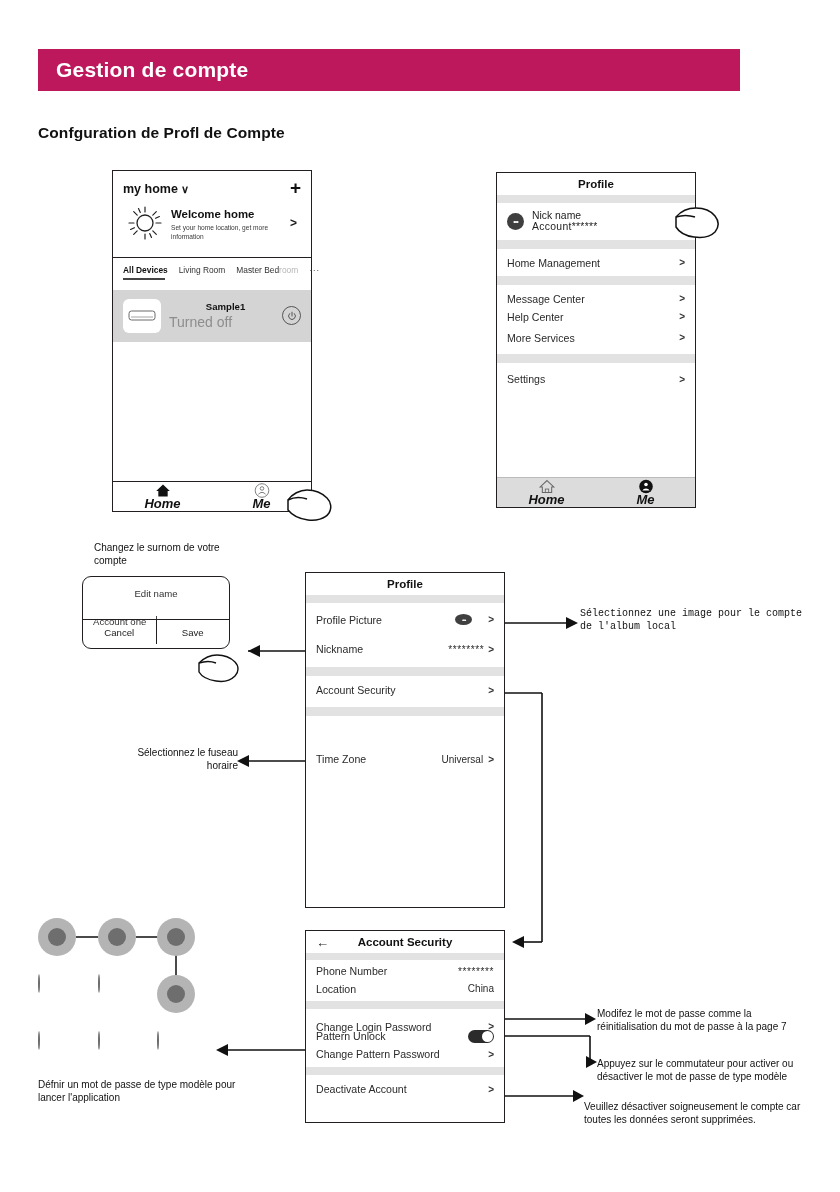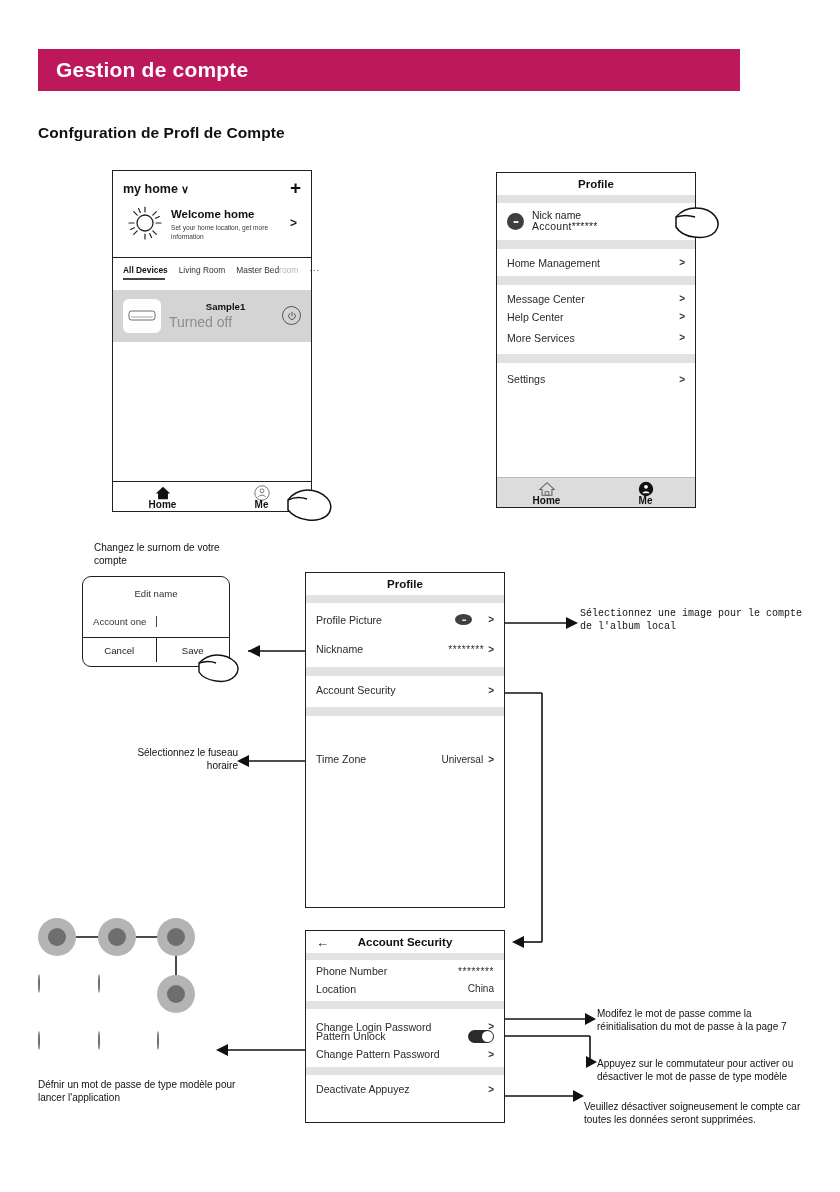--- a/index.html
+++ b/index.html
@@ -80,21 +80,21 @@
   .dev-name { font-size: 9.6px; font-weight: bold; color: #111; text-align: center; }
   .dev-state { font-size: 14px; color: #8d8d8d; margin-top: 2px; }
   .pwr { width: 19px; height: 19px; border: 1.2px solid #555; border-radius: 50%; display:flex; align-items:center; justify-content:center; }
   .pwr svg { width: 10px; height: 10px; }
   .tabbar {
     position: absolute; left: 0; right: 0; bottom: 0; height: 30px;
     border-top: 1.3px solid #231f20; display: flex;
   }
   .tabbar.gray { background: #dcdcdc; border-top: 1.3px solid #bbb; }
   .tabitem { flex: 1; display: flex; flex-direction: column; align-items: center; justify-content: center; }
-  .tabitem .lbl { font-size: 10px; font-weight: bold; color: #111; margin-top: -3px; }
+  .tabitem .lbl { font-size: 13px; font-weight: bold; color: #111; margin-top: -3px; font-style: italic; }
   .tabitem svg { width: 18px; height: 18px; }
 
   
   #phone-profile { left: 496px; top: 172px; width: 200px; height: 336px; }
   .acct-row { display: flex; align-items: center; padding: 7px 10px 8px; }
   .avatar { width: 17px; height: 17px; border-radius: 50%; background: #3f3f3f; flex: 0 0 17px;
             display:flex; align-items:center; justify-content:center; }
   .avatar .glyph { color:#fff; font-size:7px; letter-spacing:-1px; }
   .acct-txt { padding-left: 8px; }
   .acct-nick { font-size: 10.4px; color: #222; }
@@ -107,21 +107,21 @@
   .pp-avatar .glyph { color:#fff; font-size:6px; letter-spacing:-1px; }
 
   
   #phone-security { left: 305px; top: 930px; width: 200px; height: 193px; }
   .back-arrow { position: absolute; left: 10px; top: 4px; font-size: 13px; color: #222; }
   .toggle { width: 26px; height: 13px; border-radius: 7px; background: #2b2b2b; position: relative; }
   .toggle .knob { position: absolute; right: 1px; top: 1px; width: 11px; height: 11px; border-radius: 50%; background: #fff; }
 
   
   #edit-dialog {
-    position: absolute; left: 82px; top: 576px; width: 148px; height: 91px;
+    position: absolute; left: 82px; top: 576px; width: 148px; height: 73px;
     border: 1.4px solid #231f20; border-radius: 9px; background: #fff;
   }
   .dlg-title { text-align: center; font-size: 9.6px; color: #333; padding-top: 11px; }
   .dlg-input { font-size: 9.6px; color: #333; padding: 17px 0 0 10px; position: relative; }
   .caret-bar { display:inline-block; width:1px; height:11px; background:#444; margin-left:10px; vertical-align:-2px; }
   .dlg-btns { position: absolute; left: 0; right: 0; bottom: 4px; height: 25px;
               border-top: 1.2px solid #231f20; display: flex; }
   .dlg-btn { flex: 1; display: flex; align-items: center; justify-content: center;
              font-size: 9.6px; color: #222; }
   .dlg-btn + .dlg-btn { border-left: 1.2px solid #231f20; }
@@ -418,21 +418,21 @@
       <span class="toggle">
           <span class="knob"></span>
         </span>
     </div>
     <div class="row" style="height:18px">
       <span>Change Pattern Password</span>
       <span class="chev">&gt;</span>
     </div>
     <div class="gap" style="height:8px;margin-top:4px"></div>
     <div class="row" style="height:22px;padding-top:6px">
-      <span>Deactivate Appuyez</span>
+      <span>Deactivate Account</span>
       <span class="chev">&gt;</span>
     </div>
   </div>
 
   <div class="ann" id="ann-password">Modifez le mot de passe comme la réinitialisation du mot de passe à la page 7</div>
   <div class="ann" id="ann-toggle">Appuyez sur le commutateur pour activer ou désactiver le mot de passe de type modèle</div>
   <div class="ann" id="ann-deactivate">Veuillez désactiver soigneusement le compte car toutes les données seront supprimées.</div>
 
   <div id="pattern-grid">
     <div class="pt-line" style="left:38px;top:18px;width:22px;height:2px"></div>

